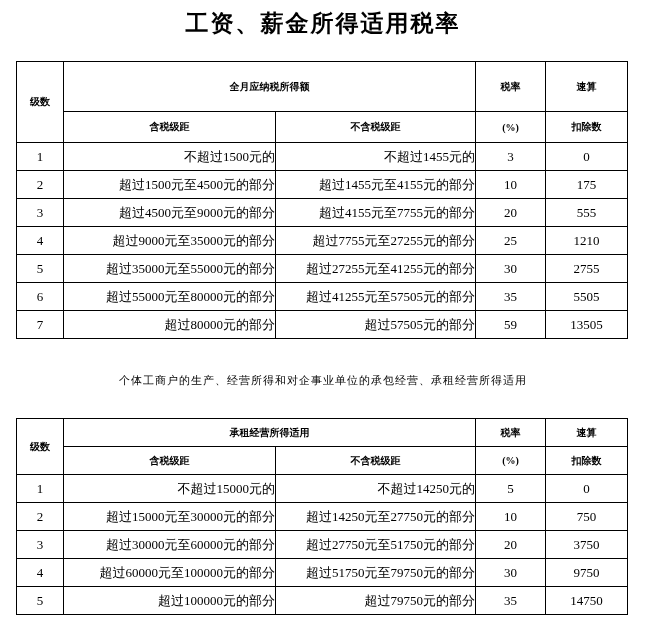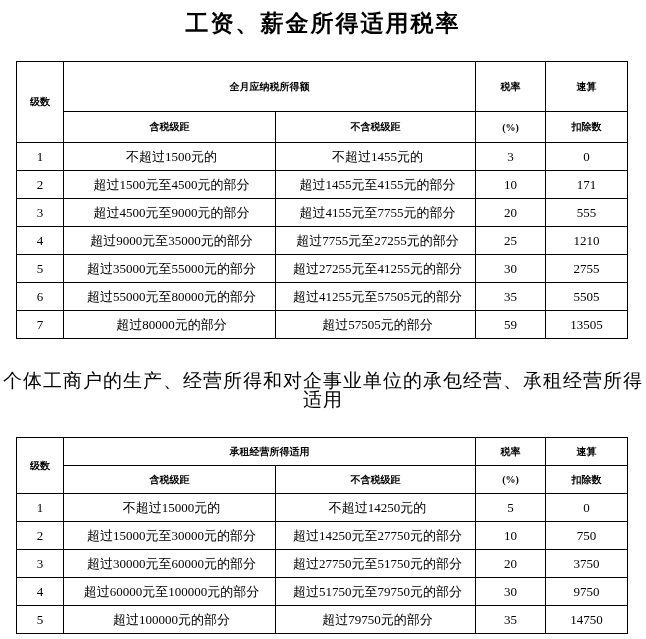--- a/index.html
+++ b/index.html
@@ -41,21 +41,21 @@
     font-weight: normal;
     padding: 0;
     overflow: hidden;
     white-space: nowrap;
   }
   table.tax-table th {
     font-size: 10px;
     font-weight: bold;
   }
   table.tax-table td.left {
-    text-align: center;
+    text-align: right;
     padding-left: 4px;
   }
   .col-level { width: 47px; }
   .col-incl  { width: 212px; }
   .col-excl  { width: 200px; }
   .col-rate  { width: 70px; }
   .col-ded   { width: 82px; }
 
   .t1 { margin-top: 23px; }
   .t1 tr.hr1 { height: 50px; }
@@ -63,21 +63,21 @@
   .t1 tbody tr { height: 28px; }
 
   .t2 tr.hr1 { height: 28px; }
   .t2 tr.hr2 { height: 28px; }
   .t2 tbody tr { height: 28px; }
 
   .subheading {
     margin-top: 32px;
     margin-bottom: 28px;
     text-align: center;
-    font-size: 19px;
+    font-size: 11px;
     letter-spacing: 1px;
     line-height: 19px;
   }
 </style>
 </head>
 <body>
 
 <div class="page">
 
   <div class="title">工资、薪金所得适用税率</div>
@@ -110,21 +110,21 @@
         <td class="left">不超过1500元的</td>
         <td class="left">不超过1455元的</td>
         <td>3</td>
         <td>0</td>
       </tr>
       <tr>
         <td>2</td>
         <td class="left">超过1500元至4500元的部分</td>
         <td class="left">超过1455元至4155元的部分</td>
         <td>10</td>
-        <td>171</td>
+        <td>175</td>
       </tr>
       <tr>
         <td>3</td>
         <td class="left">超过4500元至9000元的部分</td>
         <td class="left">超过4155元至7755元的部分</td>
         <td>20</td>
         <td>555</td>
       </tr>
       <tr>
         <td>4</td>

